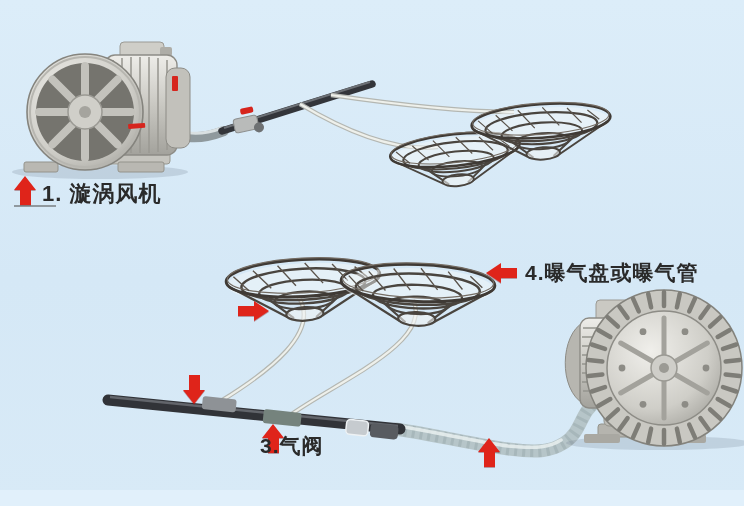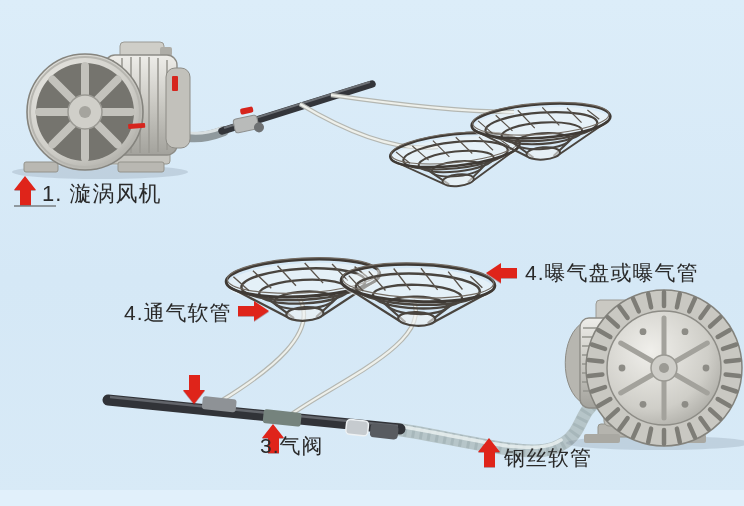--- a/index.html
+++ b/index.html
@@ -12,21 +12,21 @@
     color:#2a2a2a;
   }
   .bottom-strip{
     position:absolute;left:0;bottom:0;width:744px;height:16px;
     background:#e3f1fb;opacity:.8;
   }
   .scene{position:absolute;left:0;top:0;}
   .label{
     position:absolute;
     font-size:21px;
-    font-weight:400;
+    font-weight:700;
     letter-spacing:1px;
     white-space:nowrap;
     color:#2a2a2a;
   }
   .lbl-big{font-size:22px;}
   .underline-mark{position:absolute;height:2px;background:#555;opacity:.55;}
   
   .arrow{position:absolute;display:flex;align-items:center;justify-content:center;
          filter:drop-shadow(0 1px 0 rgba(120,0,0,.35));}
   .arrow-up,.arrow-down{flex-direction:column;}
@@ -228,21 +228,20 @@
     </g>
   </svg>
 
   <div class="arrow arrow-up" style="left:14px;top:176px;">
     <div class="a-head-up"></div>
       <div class="a-shaft-v"></div>
   </div>
   <div class="underline-mark" style="left:14px;top:205px;width:42px;"></div>
   <div class="label lbl-big" style="left:42px;top:179px;">1. 漩涡风机</div>
 
-  <div class="label" style="left:124px;top:299px;">4.通气软管</div>
   <div class="arrow arrow-right" style="left:238px;top:301px;">
     <div class="a-shaft-h"></div>
       <div class="a-head-right"></div>
   </div>
 
   <div class="arrow arrow-left" style="left:486px;top:263px;">
     <div class="a-head-left"></div>
       <div class="a-shaft-h"></div>
   </div>
   <div class="label" style="left:525px;top:259px;">4.曝气盘或曝气管</div>
@@ -255,16 +254,15 @@
   <div class="arrow arrow-up" style="left:262px;top:424px;">
     <div class="a-head-up"></div>
       <div class="a-shaft-v"></div>
   </div>
   <div class="label" style="left:248px;top:432px;margin-left:12px;">3.气阀</div>
 
   <div class="arrow arrow-up" style="left:478px;top:438px;">
     <div class="a-head-up"></div>
       <div class="a-shaft-v"></div>
   </div>
-  <div class="label" style="left:504px;top:444px;">钢丝软管</div>
 
   <div class="bottom-strip"></div>
 </div>
 
 </body></html>

